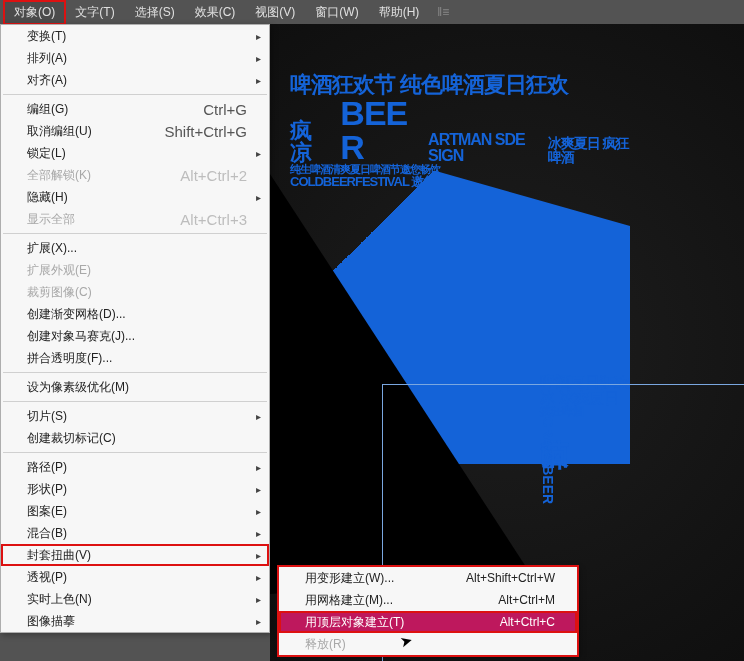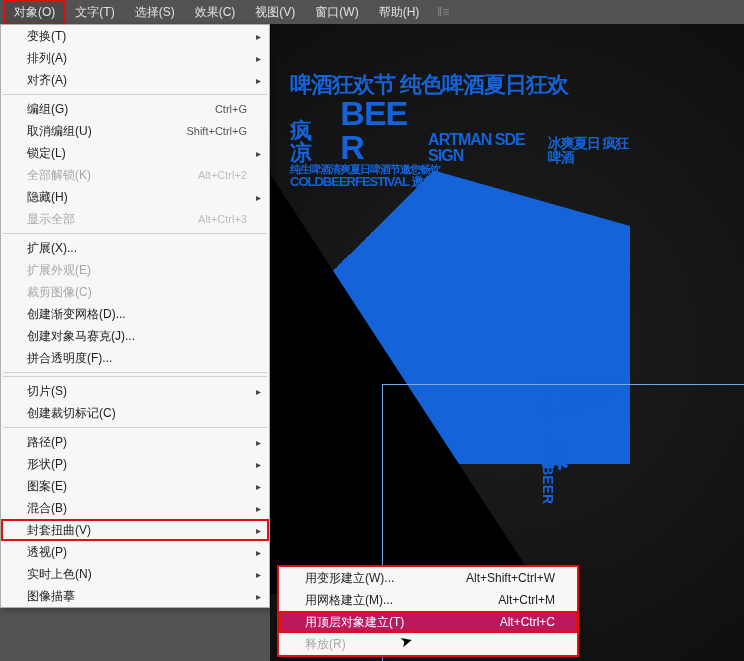--- a/index.html
+++ b/index.html
@@ -18,21 +18,21 @@
   .artwork .side-block { position: absolute; top: 350px; right: -60px; width: 170px; height: 260px; color: #1463d8; font-weight: 800; font-size: 15px; line-height: 1.05; word-break: break-all; }
   .artwork .side-block .big { font-size: 28px; }
   .ruler-box { position: absolute; top: 360px; left: 112px; width: 440px; height: 300px; border: 1px solid #7aa7e0; }
 
   .dropdown { position: absolute; top: 24px; left: 0; width: 270px; background: #f7f7f7; border: 1px solid #aeaeae; box-shadow: 2px 2px 6px rgba(0,0,0,.3); }
   .dropdown-item { display: flex; align-items: center; justify-content: space-between; padding: 4px 22px 4px 26px; font-size: 12px; color: #222; height: 22px; position: relative; }
   .dropdown-item.disabled { color: #a8a8a8; }
   .dropdown-item.has-sub::after { content: "▸"; position: absolute; right: 8px; font-size: 10px; color: #444; }
   .dropdown-item.highlighted { outline: 2px solid #d11; outline-offset: -2px; }
   .dropdown-sep { height: 1px; background: #d0d0d0; margin: 3px 2px; }
-  .dropdown .shortcut { color: #555; font-size: 11px; text-align: center; }
+  .dropdown .shortcut { color: #555; font-size: 15px; text-align: center; }
   .dropdown-item.disabled .shortcut { color: #bdbdbd; }
 
   .submenu { position: absolute; top: 566px; left: 278px; width: 300px; background: #f7f7f7; border: 1px solid #aeaeae; box-shadow: 2px 2px 6px rgba(0,0,0,.3); outline: 2px solid #d11; outline-offset: -1px; }
   .submenu .dropdown-item.sel { background: #be185d; color: #fff; outline: 2px solid #d11; outline-offset: -2px; }
   .submenu .dropdown-item.sel .shortcut { color: #fff; }
   .cursor-arrow { position: absolute; top: 632px; left: 400px; font-size: 15px; color: #000; transform: rotate(-15deg); pointer-events:none; }
 </style>
 </head>
 <body>
 
@@ -119,20 +119,23 @@
     <div class="dropdown-item">
       <span>创建渐变网格(D)...</span>
     </div>
     <div class="dropdown-item">
       <span>创建对象马赛克(J)...</span>
     </div>
     <div class="dropdown-item">
       <span>拼合透明度(F)...</span>
     </div>
     <div class="dropdown-sep"></div>
+    <div class="dropdown-item">
+      <span>设为像素级优化(M)</span>
+    </div>
     <div class="dropdown-sep"></div>
     <div class="dropdown-item has-sub">
       <span>切片(S)</span>
     </div>
     <div class="dropdown-item">
       <span>创建裁切标记(C)</span>
     </div>
     <div class="dropdown-sep"></div>
     <div class="dropdown-item has-sub">
       <span>路径(P)</span>

